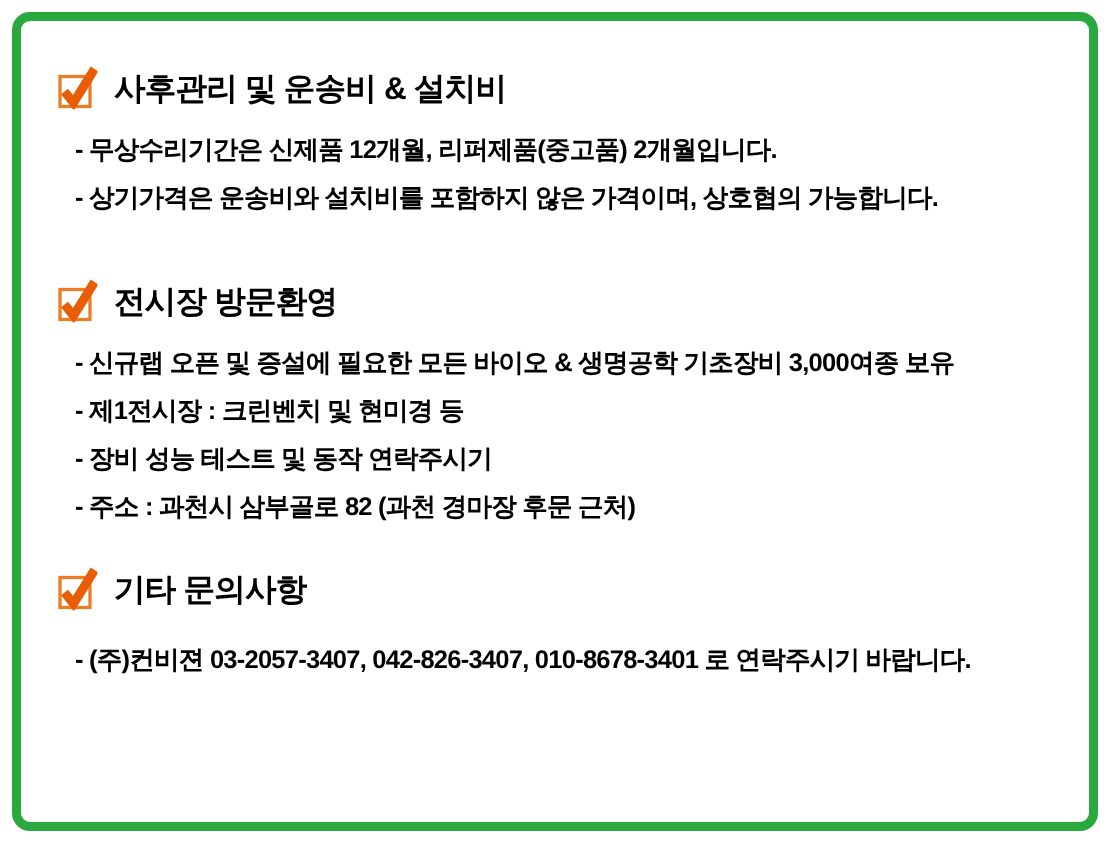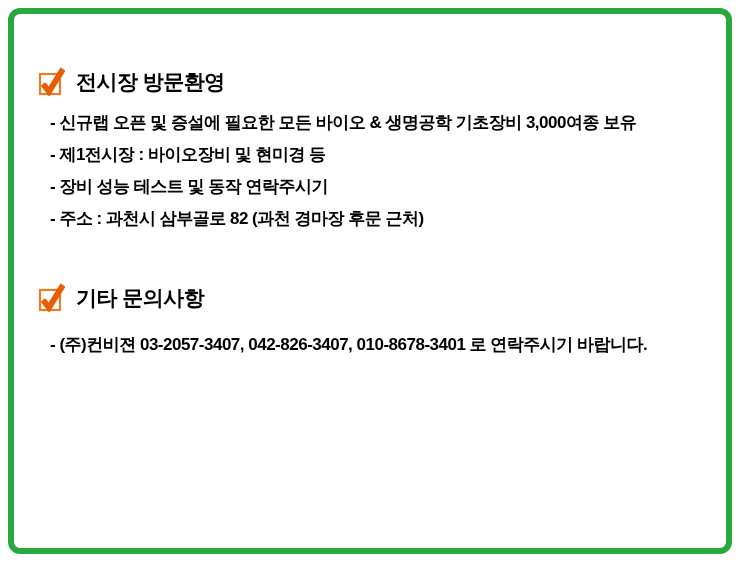--- a/index.html
+++ b/index.html
@@ -51,44 +51,59 @@
     margin-top: 10px;
     padding-left: 12px;
   }
   .bullet {
     font-size: 17px;
     font-weight: 700;
     line-height: 32px;
     letter-spacing: -0.5px;
     white-space: nowrap;
   }
-  .sec2 { margin-top: 23px; }
-  .sec3 { margin-top: 48px; }
+  .sec2 { margin-top: 38px; }
+  .sec3 { margin-top: 24px; }
   .sec3 .bullets { margin-top: 16px; }
 </style>
 </head>
 <body>
 
 <div class="frame">
   <div class="content">
 
+    <div class="section sec1">
+      <div class="section-header">
+        <span class="cbx">
+          <svg width="27" height="30" viewBox="0 0 27 30" xmlns="http://www.w3.org/2000/svg">
+            <rect x="2" y="8" width="20" height="20" fill="#ffffff" stroke="#ea7e26" stroke-width="2.2"></rect>
+            <path d="M5 18 L11 25.5 L25 3" fill="none" stroke="#e85d04" stroke-width="6" stroke-linecap="butt" stroke-linejoin="miter"></path>
+          </svg>
+        </span>
+        <span class="title">사후관리 및 운송비 &amp; 설치비</span>
+      </div>
+      <div class="bullets">
+        <div class="bullet">- 무상수리기간은 신제품 12개월, 리퍼제품(중고품) 2개월입니다.</div>
+        <div class="bullet">- 상기가격은 운송비와 설치비를 포함하지 않은 가격이며, 상호협의 가능합니다.</div>
+      </div>
+    </div>
 
     <div class="section sec2">
       <div class="section-header">
         <span class="cbx">
           <svg width="27" height="30" viewBox="0 0 27 30" xmlns="http://www.w3.org/2000/svg">
             <rect x="2" y="8" width="20" height="20" fill="#ffffff" stroke="#ea7e26" stroke-width="2.2"></rect>
             <path d="M5 18 L11 25.5 L25 3" fill="none" stroke="#e85d04" stroke-width="6" stroke-linecap="butt" stroke-linejoin="miter"></path>
           </svg>
         </span>
         <span class="title">전시장 방문환영</span>
       </div>
       <div class="bullets">
         <div class="bullet">- 신규랩 오픈 및 증설에 필요한 모든 바이오 &amp; 생명공학 기초장비 3,000여종 보유</div>
-        <div class="bullet">- 제1전시장 : 바이오장비 및 현미경 등</div>
+        <div class="bullet">- 제1전시장 : 크린벤치 및 현미경 등</div>
         <div class="bullet">- 장비 성능 테스트 및 동작 연락주시기</div>
         <div class="bullet">- 주소 : 과천시 삼부골로 82 (과천 경마장 후문 근처)</div>
       </div>
     </div>
 
     <div class="section sec3">
       <div class="section-header">
         <span class="cbx">
           <svg width="27" height="30" viewBox="0 0 27 30" xmlns="http://www.w3.org/2000/svg">
             <rect x="2" y="8" width="20" height="20" fill="#ffffff" stroke="#ea7e26" stroke-width="2.2"></rect>

